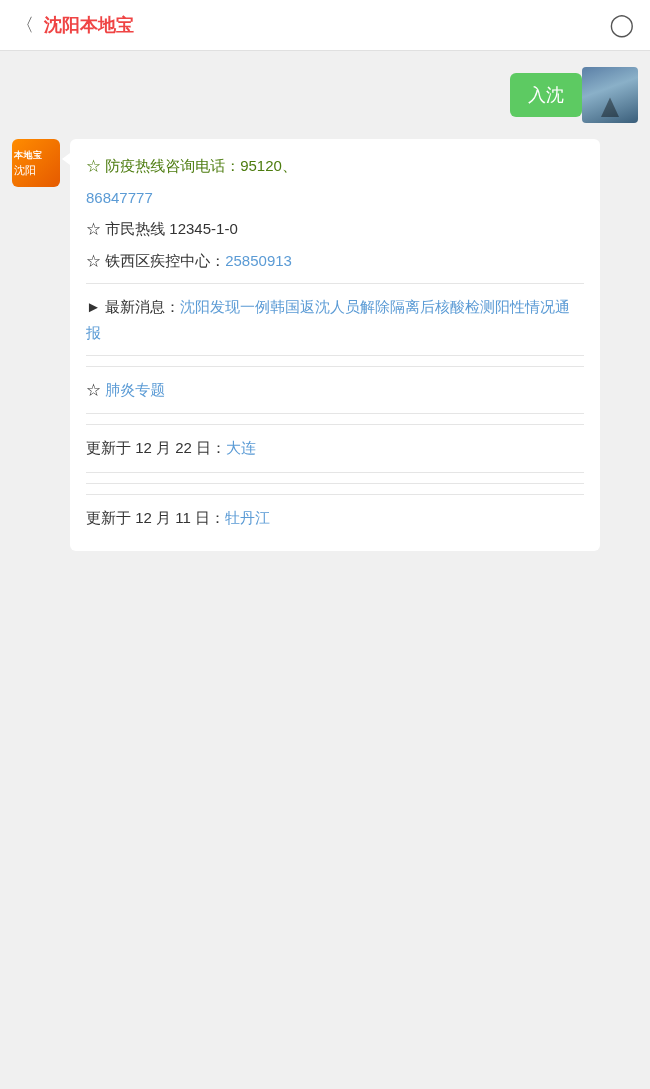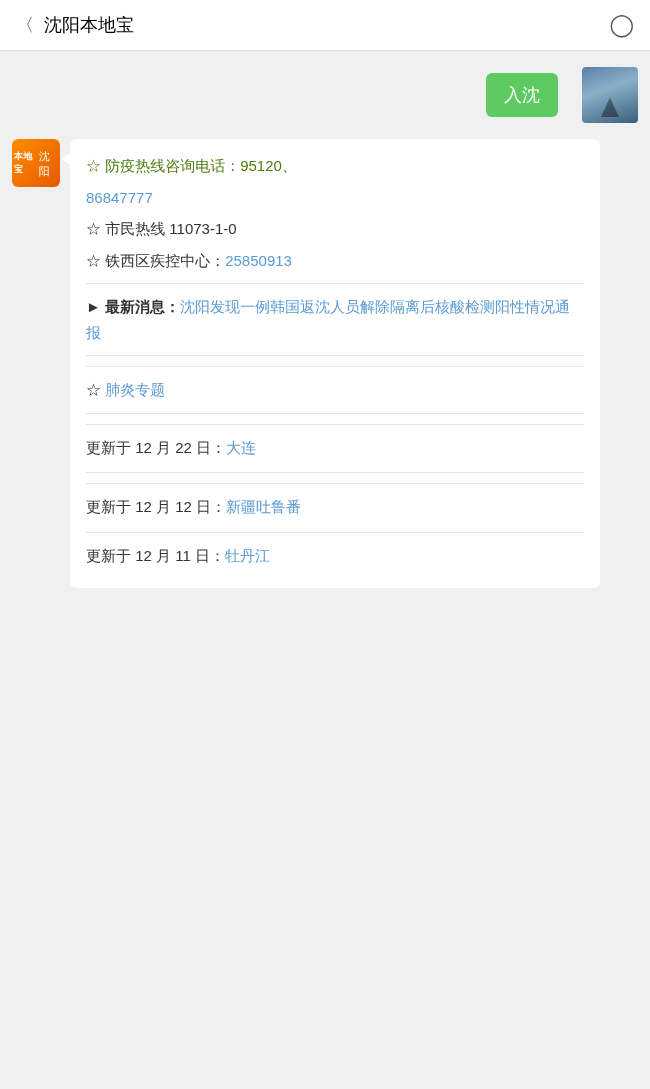--- a/index.html
+++ b/index.html
@@ -32,22 +32,22 @@
       gap: 10px;
     }
 
     .back-icon {
       font-size: 18px;
       color: #555;
     }
 
     .header-title {
       font-size: 18px;
-      font-weight: 400;
-      color: #000000;
+      font-weight: 700;
+      color: #ef4444;
     }
 
     .header-right {
       font-size: 22px;
       color: #555;
     }
 
     
     .chat-area {
       padding: 16px 12px;
@@ -59,21 +59,21 @@
       display: flex;
       justify-content: flex-end;
       align-items: flex-end;
       gap: 8px;
       margin-bottom: 16px;
     }
 
     .msg-right-content {
       display: flex;
       align-items: center;
-      gap: 24px;
+      gap: 0;
       justify-content: space-between;
     }
 
     .green-btn {
       background-color: #5dca62;
       color: #fff;
       font-size: 18px;
       font-weight: 500;
       padding: 10px 18px;
       border-radius: 6px;
@@ -119,22 +119,22 @@
       border-radius: 6px;
       flex-shrink: 0;
       overflow: hidden;
     }
 
     .avatar-inner {
       width: 100%;
       height: 100%;
       background: linear-gradient(135deg, #ff8c00, #e55a00);
       display: flex;
-      flex-direction: row;
-      align-items: center;
+      flex-direction: column;
+      align-items: flex-start;
       justify-content: center;
       padding: 2px;
     }
 
     .avatar-top {
       font-size: 9px;
       color: #fff;
       font-weight: bold;
       letter-spacing: 0.5px;
     }
@@ -185,21 +185,20 @@
       border-top: 1px solid #e5e5e5;
       margin: 10px 0;
     }
 
     .star-prefix {
       color: #4d7c0f;
     }
 
     .arrow-prefix {
       color: #333;
-      font-weight: bold;
     }
 
     .section-block {
       margin-bottom: 4px;
     }
 
     .news-link {
       color: #5b9bd5;
     }
 
@@ -249,21 +248,21 @@
 
     <div class="bubble">
 
       <div class="section-block">
         <p>
           <span class="star-prefix">☆ 防疫热线咨询电话：95120、</span>
         </p>
         <p>
           <a class="link-blue">86847777</a>
         </p>
-        <p>☆ 市民热线 11073-1-0</p>
+        <p>☆ 市民热线 12345-1-0</p>
         <p>
           <span>☆ 铁西区疾控中心：</span><a class="link-blue">25850913</a>
         </p>
       </div>
 
       <hr class="divider-line">
 
       <div class="section-block">
         <p>
           <span class="arrow-prefix">► 最新消息：</span><a class="link-blue news-link">沈阳发现一例韩国返沈人员解除隔离后核酸检测阳性情况通报</a>
@@ -290,25 +289,20 @@
         <p class="update-line">
           <span>更新于 12 月 22 日：</span><a class="update-link">大连</a>
         </p>
       </div>
 
       <hr class="divider-line">
 
 
       <hr class="divider-line">
 
-      <div class="section-block">
-        <p class="update-line">
-          <span>更新于 12 月 12 日：</span><a class="update-link">新疆吐鲁番</a>
-        </p>
-      </div>
 
       <hr class="divider-line">
 
       <div class="section-block">
         <p class="update-line">
           <span>更新于 12 月 11 日：</span><a class="update-link">牡丹江</a>
         </p>
       </div>
 
     </div>

